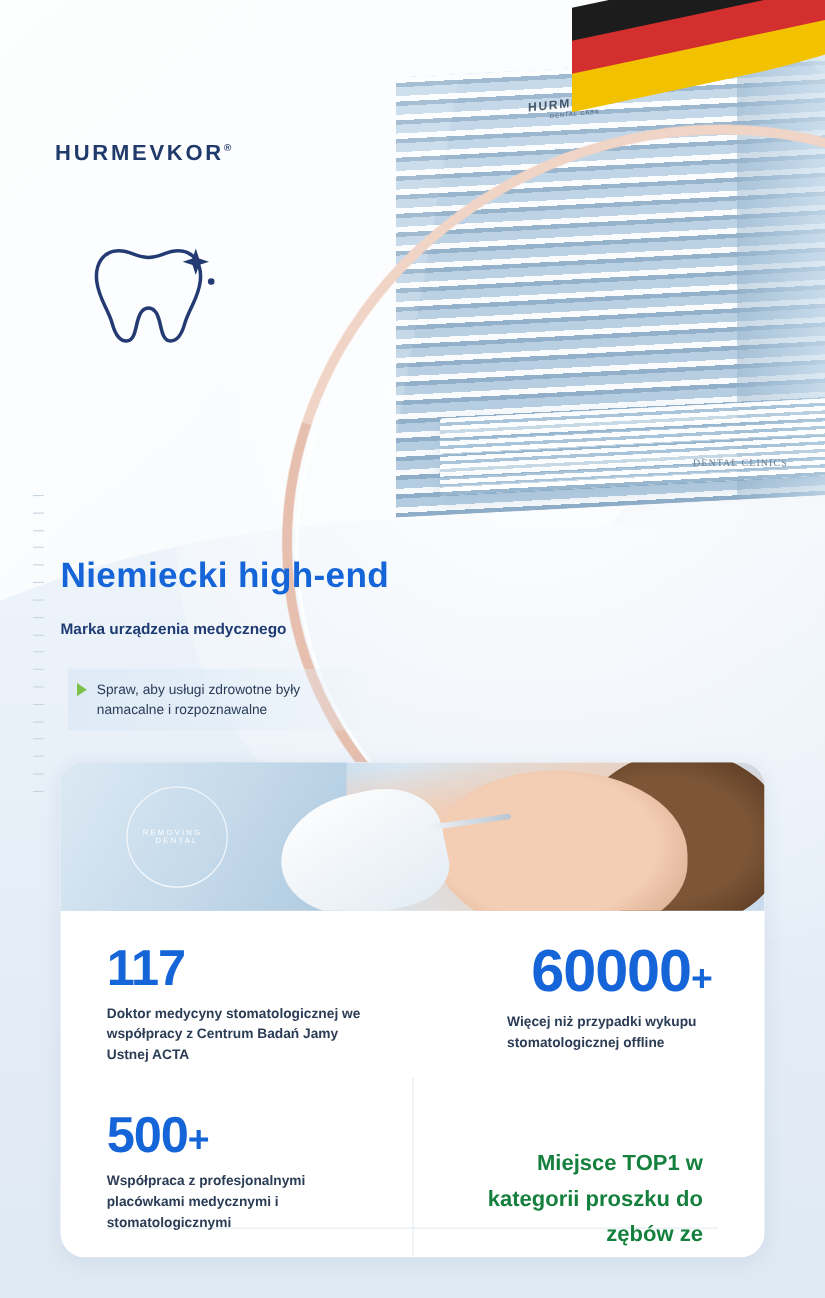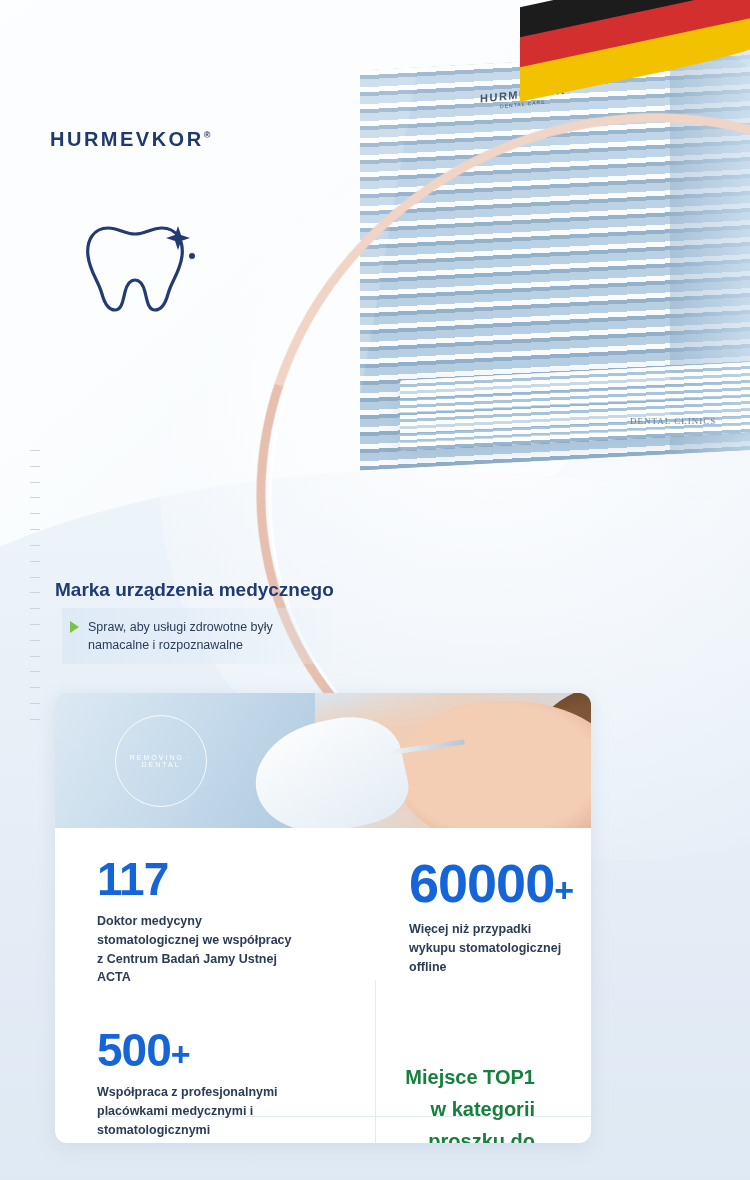--- a/index.html
+++ b/index.html
@@ -224,24 +224,23 @@
     top: 505px;
     font-size: 32px;
     font-weight: bold;
     color: #1565d8;
     letter-spacing: 0.3px;
   }
   .subhead {
     position: absolute;
     left: 55px;
     top: 563px;
-    font-size: 19px;
+    font-size: 14px;
     font-weight: bold;
     color: #1f3b73;
-    margin-top: 16px;
   }
   .tagline {
     position: absolute;
     left: 62px;
     top: 608px;
     width: 270px;
     padding: 10px 12px 10px 26px;
     background: linear-gradient(90deg, rgba(221,234,246,0.95), rgba(235,243,250,0.2));
     font-size: 12.5px;
     font-weight: normal;
@@ -256,24 +255,24 @@
     border-left: 9px solid #7cc04a;
     border-top: 6px solid transparent;
     border-bottom: 6px solid transparent;
   }
 
   
   .card {
     position: absolute;
     left: 55px;
     top: 693px;
-    width: 536px;
+    width: 640px;
     height: 450px;
     background: #ffffff;
-    border-radius: 12px;
+    border-radius: 22px;
     box-shadow: 0 4px 18px rgba(150,175,200,0.22);
     overflow: hidden;
   }
   .card-photo {
     position: relative;
     height: 135px;
     background:
       radial-gradient(ellipse at 72% 45%, #f0cdb6 0 22%, rgba(240,205,182,0) 60%),
       linear-gradient(110deg, #cfe2f0 0%, #b9d4e8 22%, #d8e6f1 45%, #e8d3c4 70%, #c9dced 100%);
     overflow: hidden;
@@ -365,21 +364,21 @@
     letter-spacing: -1px;
   }
   .stat-num .plus { font-size: 34px; }
   .stat-desc {
     margin-top: 10px;
     font-size: 12.5px;
     font-weight: bold;
     color: #2b3c55;
     line-height: 1.5;
   }
-  .stat-big { font-size: 54px; }
+  .stat-big { font-size: 54px; margin-left: 22px; }
   .stat-note {
     padding: 34px 30px 0 26px;
     font-size: 20px;
     font-weight: bold;
     color: #15803d;
     line-height: 1.6;
     text-align: right;
   }
   .align-right-cell { padding-left: 86px; }
 </style>
@@ -440,20 +439,21 @@
   </div>
 
   <div class="tooth-icon">
     <svg width="120" height="110" viewBox="0 0 120 110" fill="none">
       <path d="M30 20 C16 20 8 32 10 48 C12 64 20 72 24 86 C27 97 31 102 37 102 C44 102 45 92 47 84 C49 76 52 72 57 72 C62 72 65 76 67 84 C69 92 70 102 77 102 C83 102 87 97 90 86 C94 72 102 64 104 48 C106 32 98 20 84 20 C73 20 68 26 57 26 C46 26 41 20 30 20 Z" stroke="#243a73" stroke-width="3.2" fill="none" stroke-linejoin="round"></path>
       <path d="M100 18 L103 27 L112 30 L103 33 L100 42 L97 33 L88 30 L97 27 Z" fill="#243a73"></path>
       <circle cx="114" cy="48" r="3" fill="#243a73"></circle>
     </svg>
   </div>
 
+  <div class="headline">Niemiecki high-end</div>
   <div class="subhead">Marka urządzenia medycznego</div>
   <div class="tagline">
     <span class="arrow"></span>
     <span>Spraw, aby usługi zdrowotne były namacalne i rozpoznawalne</span>
   </div>
 
   <div class="card">
 
     <div class="card-photo">
       <div class="photo-dentist"></div>

